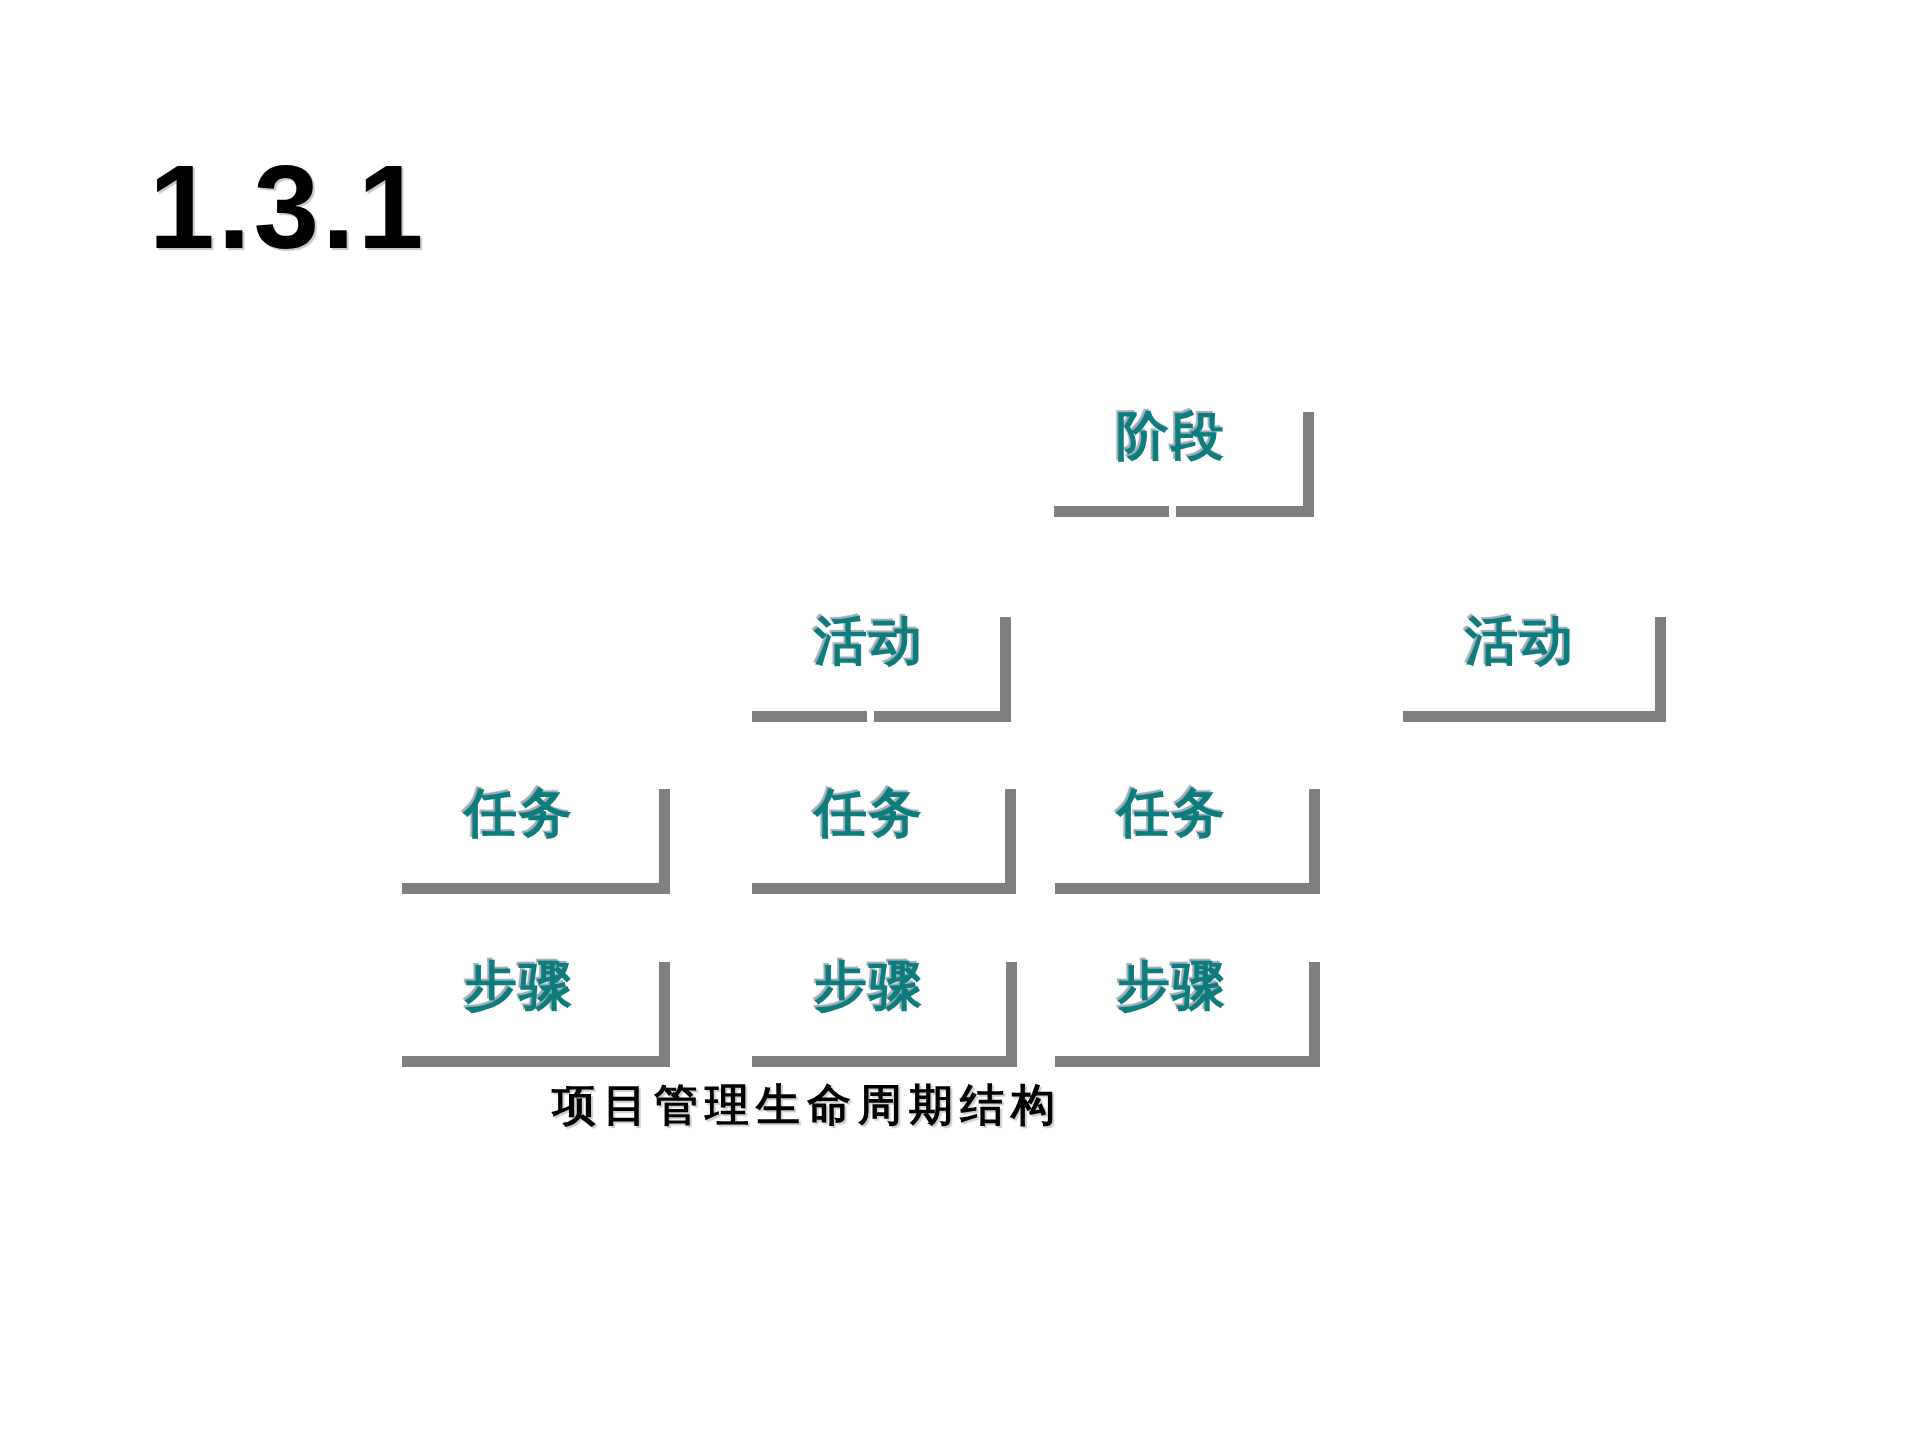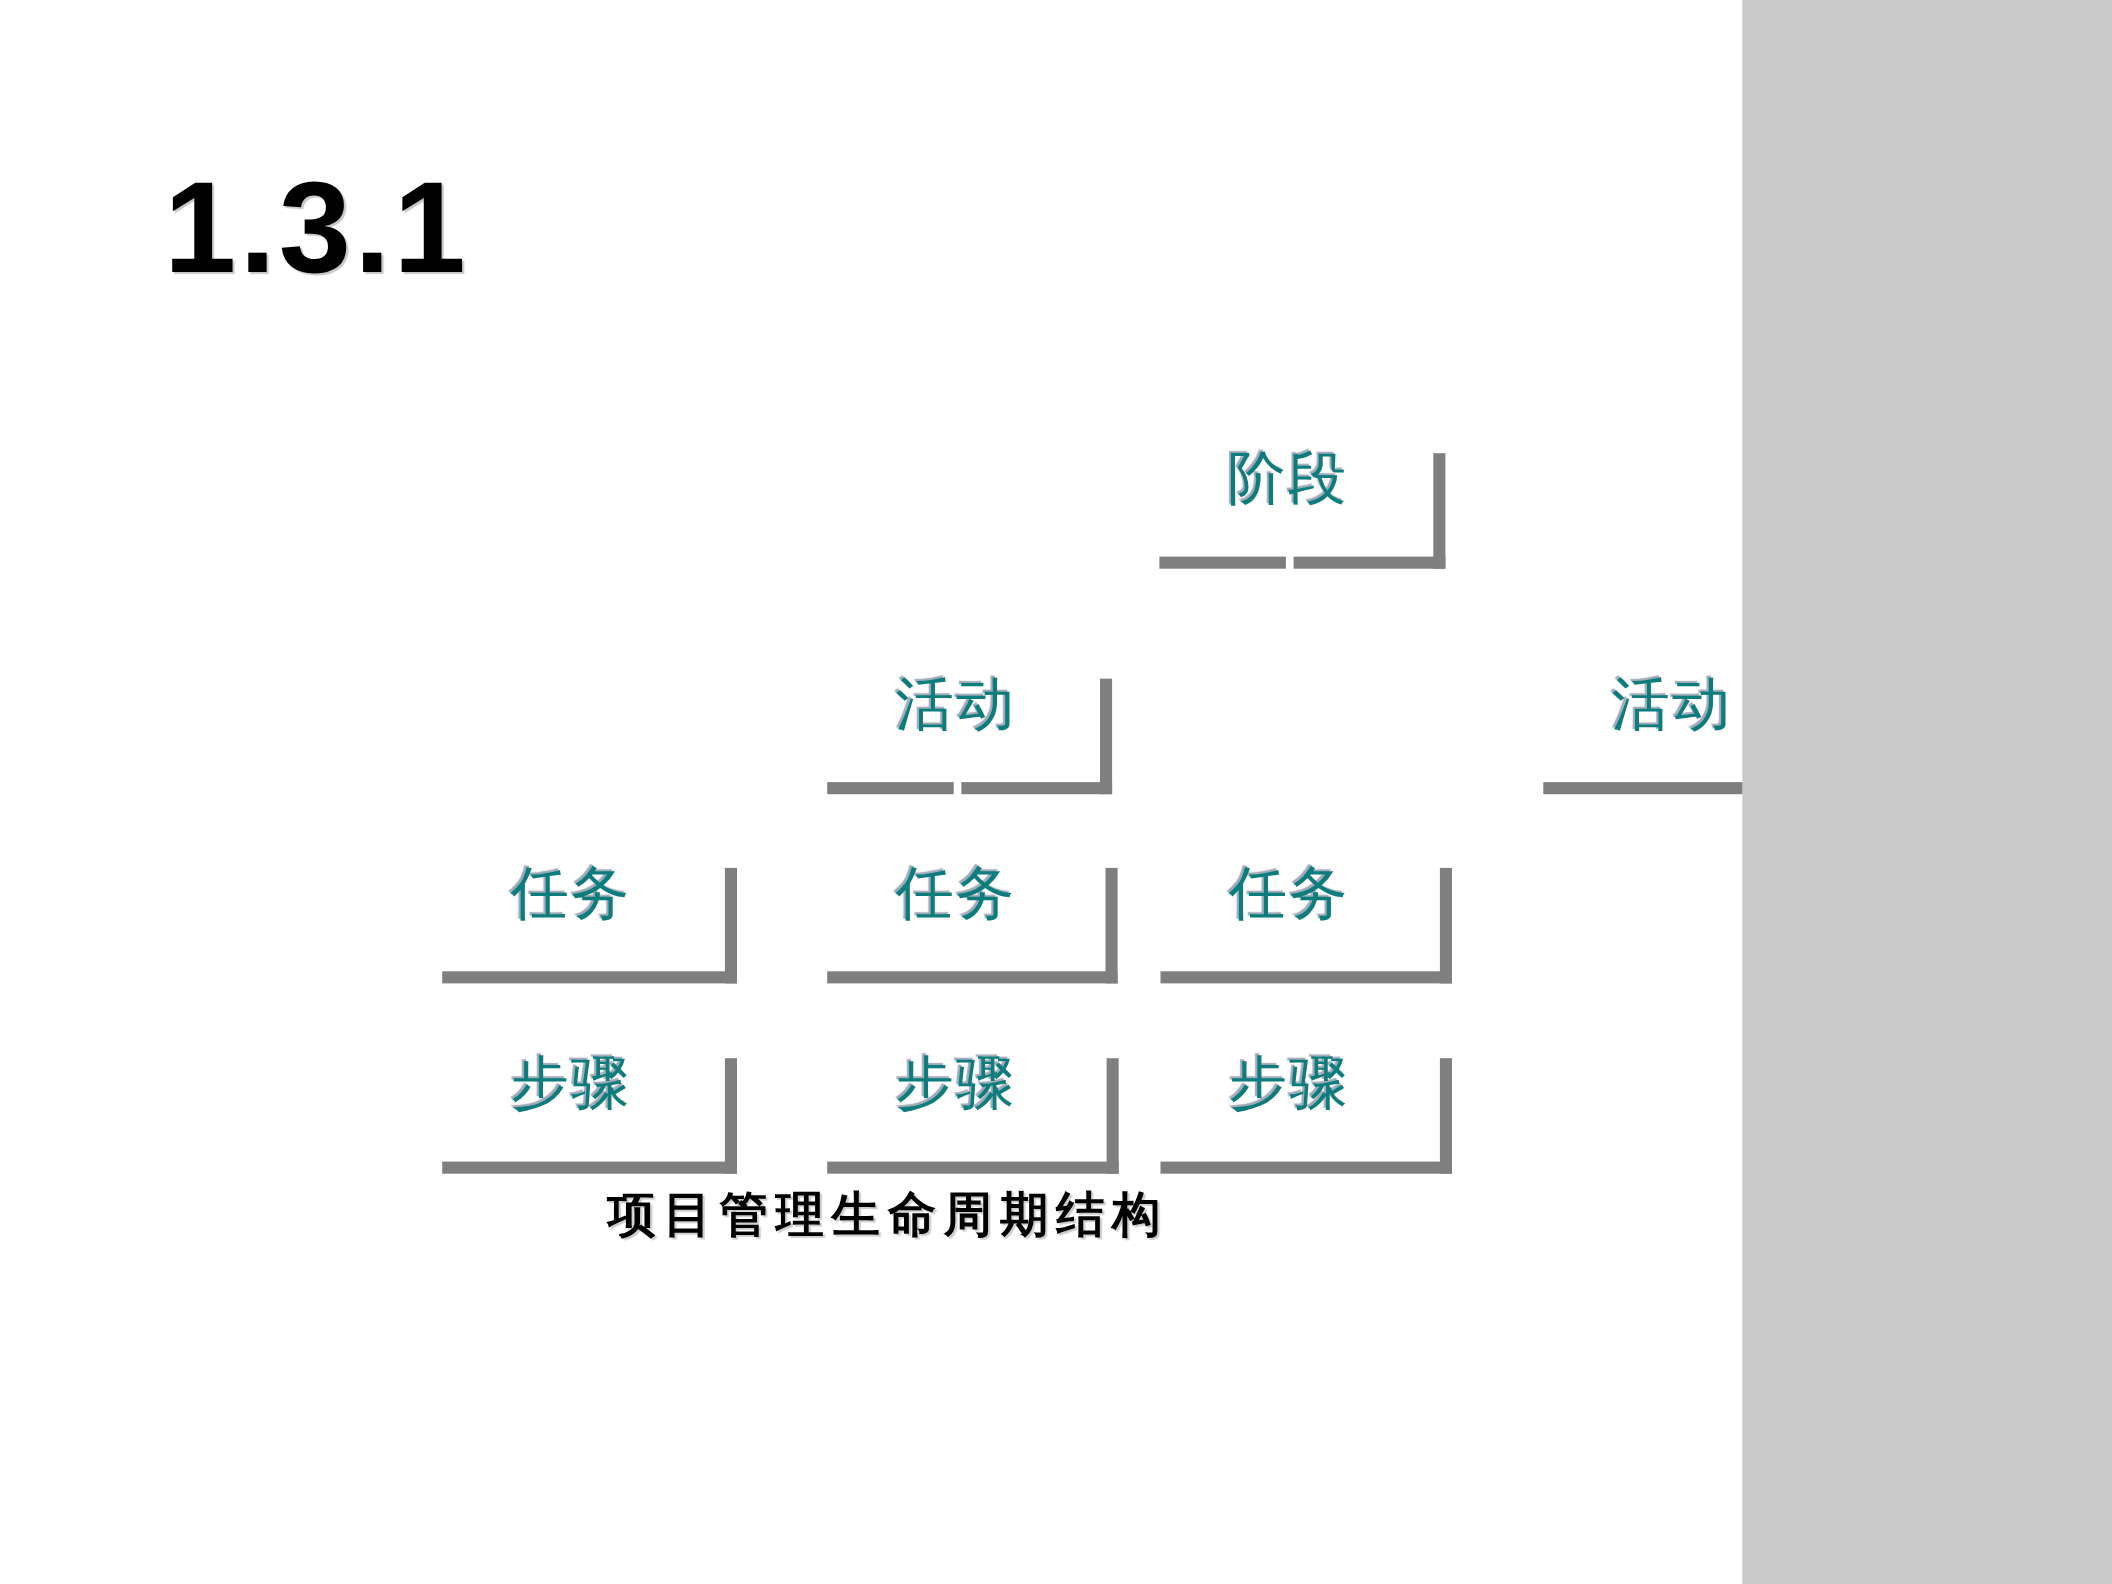--- a/index.html
+++ b/index.html
@@ -5,42 +5,42 @@
   :root{
     --teal:#0d7c7c;
     --gray:#7f7f7f;
     --black:#000000;
     --bg:#ffffff;
   }
   html,body{margin:0;padding:0;}
   body{background:#c9c9c9;font-family:"Liberation Serif",serif;}
   .slide{
     position:relative;
-    width:1584px;height:1440px;
+    width:1920px;height:1440px;
     background:var(--bg);
     overflow:hidden;
   }
   
   .title{
     position:absolute;left:149px;top:148px;
     display:flex;align-items:baseline;line-height:1;
     color:var(--black);white-space:nowrap;
   }
   .title-number{
     font-family:"Liberation Sans",sans-serif;
     font-weight:bold;font-size:118px;letter-spacing:3px;
     text-shadow:2px 2px 1px rgba(130,130,130,0.45);
   }
   .title-text{
     font-family:"Liberation Serif",serif;
     font-weight:bold;font-size:116px;margin-left:62px;letter-spacing:1px;
     text-shadow:2px 2px 1px rgba(130,130,130,0.45);
   }
   
-  .bracket-box{position:absolute;height:105px;}
+  .bracket-box{position:absolute;height:105px;font-weight:bold;}
   .box-label{
     position:absolute;left:62px;top:-2px;
     font-family:"Liberation Serif",serif;
     font-size:53px;line-height:1;color:var(--teal);
     white-space:nowrap;letter-spacing:2px;
     text-shadow:-2px -2px 1px rgba(15,40,75,0.40);
   }
   .v-bar{position:absolute;top:0;right:0;bottom:0;width:11px;background:var(--gray);}
   .h-bar{position:absolute;bottom:0;left:0;right:0;height:11px;background:var(--gray);}
   .h-bar.seg-a{right:auto;width:115px;}

